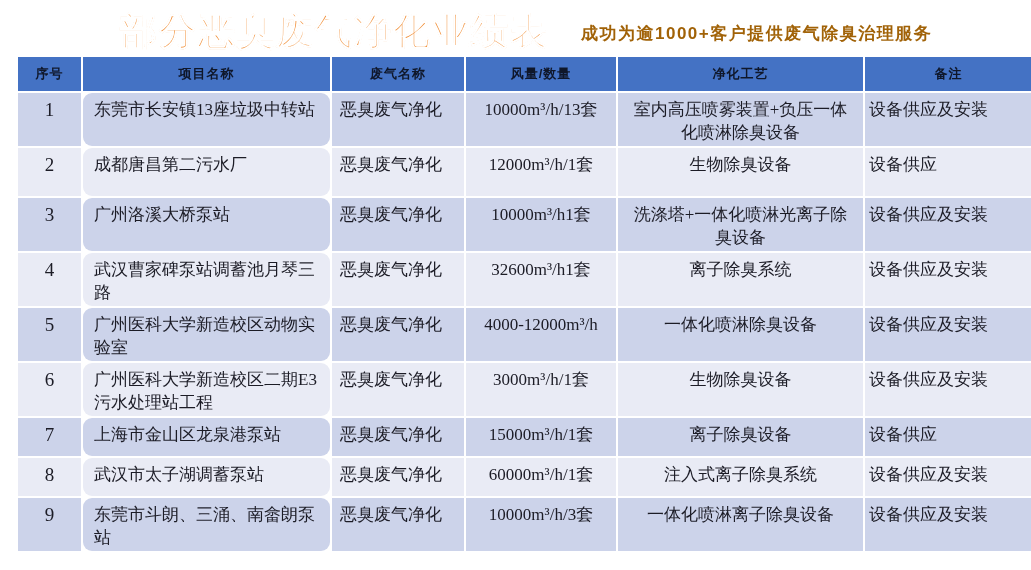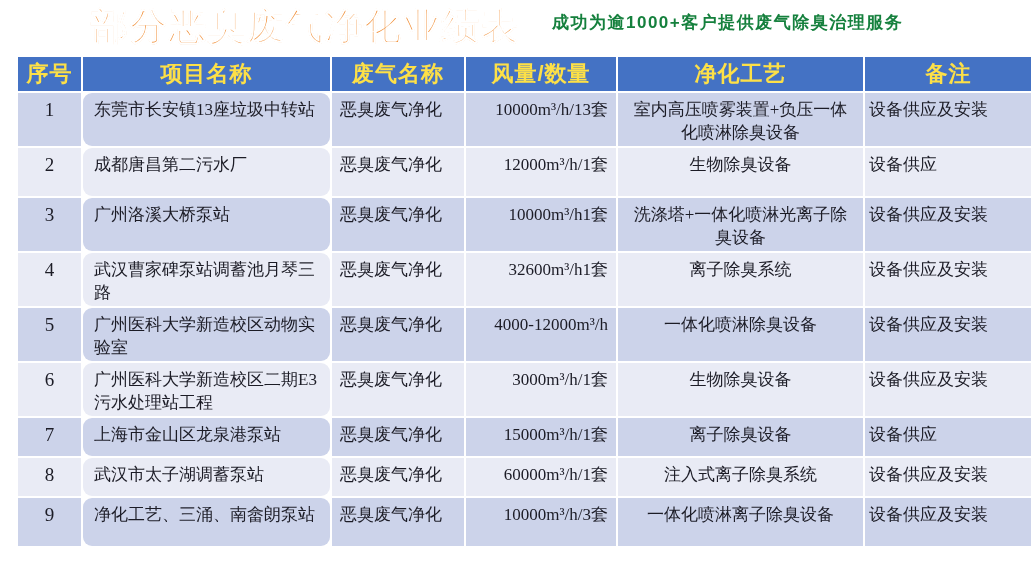--- a/index.html
+++ b/index.html
@@ -5,79 +5,79 @@
   html,body{margin:0;padding:0;}
   body{
     width:1031px;height:570px;
     background:#ffffff;
     overflow:hidden;
     font-family:"Liberation Serif","DejaVu Serif",serif;
     color:#1c1c26;
   }
   .header{
     display:flex;
-    align-items:center;
+    align-items:flex-end;
     height:54px;
-    padding-left:91px;
+    padding-left:120px;
   }
   .title{
     margin:0;
     font-family:"Liberation Sans","DejaVu Sans",sans-serif;
     font-size:37px;
     font-weight:800;
     letter-spacing:2px;
     color:var(--accent,#F0882B);
     -webkit-text-stroke:1px #ffffff;
     text-shadow:0 0 1px #fff;
     line-height:1.15;
     white-space:nowrap;
   }
   .subtitle{
     font-family:"Liberation Sans","DejaVu Sans",sans-serif;
     font-size:17px;
     font-weight:700;
     letter-spacing:1.5px;
-    color:#15803d;
+    color:#a16207;
     margin-left:32px;
     padding-bottom:9px;
     white-space:nowrap;
   }
   table.perf{
     border-collapse:separate;
     border-spacing:2px;
     table-layout:fixed;
     width:1008px;
     margin-left:16px;
     margin-top:1px;
     background:#ffffff;
   }
   thead th{
     background:var(--header-blue,#4472C4);
-    color:#fde047;
+    color:#0f172a;
     font-family:"Liberation Sans","DejaVu Sans",sans-serif;
-    font-size:22px;
+    font-size:13px;
     font-weight:700;
     height:32px;
     padding:1px 4px;
     letter-spacing:1px;
   }
   tbody td{
     vertical-align:top;
     padding:5px 8px 2px 8px;
     font-size:17px;
     line-height:23px;
   }
   tbody tr{height:48px;}
   tbody tr:nth-child(7),tbody tr:nth-child(8){height:38px;}
   tbody tr:nth-child(odd) td{background:var(--row-odd,#CCD3EA);}
   tbody tr:nth-child(even) td{background:var(--row-even,#E9EBF5);}
   td.c0{text-align:center;font-size:19px;padding-left:2px;padding-right:2px;}
   td.c1{text-align:left;padding-left:11px;border-radius:9px;}
   td.c2{text-align:left;margin-left:32px;}
-  td.c3{text-align:right;margin-left:6px;}
+  td.c3{text-align:center;margin-left:6px;}
   td.c4{text-align:center;}
   td.c5{text-align:left;padding-left:4px;}
 </style>
 </head>
 <body>
 
 <div class="page">
   <div class="header">
     <h1 class="title">部分恶臭废气净化业绩表</h1>
     <div class="subtitle">成功为逾1000+客户提供废气除臭治理服务</div>
@@ -162,21 +162,21 @@
         <tr>
           <td class="c0">8</td>
           <td class="c1">武汉市太子湖调蓄泵站</td>
           <td class="c2">恶臭废气净化</td>
           <td class="c3">60000m³/h/1套</td>
           <td class="c4">注入式离子除臭系统</td>
           <td class="c5">设备供应及安装</td>
         </tr>
         <tr>
           <td class="c0">9</td>
-          <td class="c1">净化工艺、三涌、南畲朗泵站</td>
+          <td class="c1">东莞市斗朗、三涌、南畲朗泵站</td>
           <td class="c2">恶臭废气净化</td>
           <td class="c3">10000m³/h/3套</td>
           <td class="c4">一体化喷淋离子除臭设备</td>
           <td class="c5">设备供应及安装</td>
         </tr>
       </tbody>
   </table>
 </div>
 
 </body></html>

